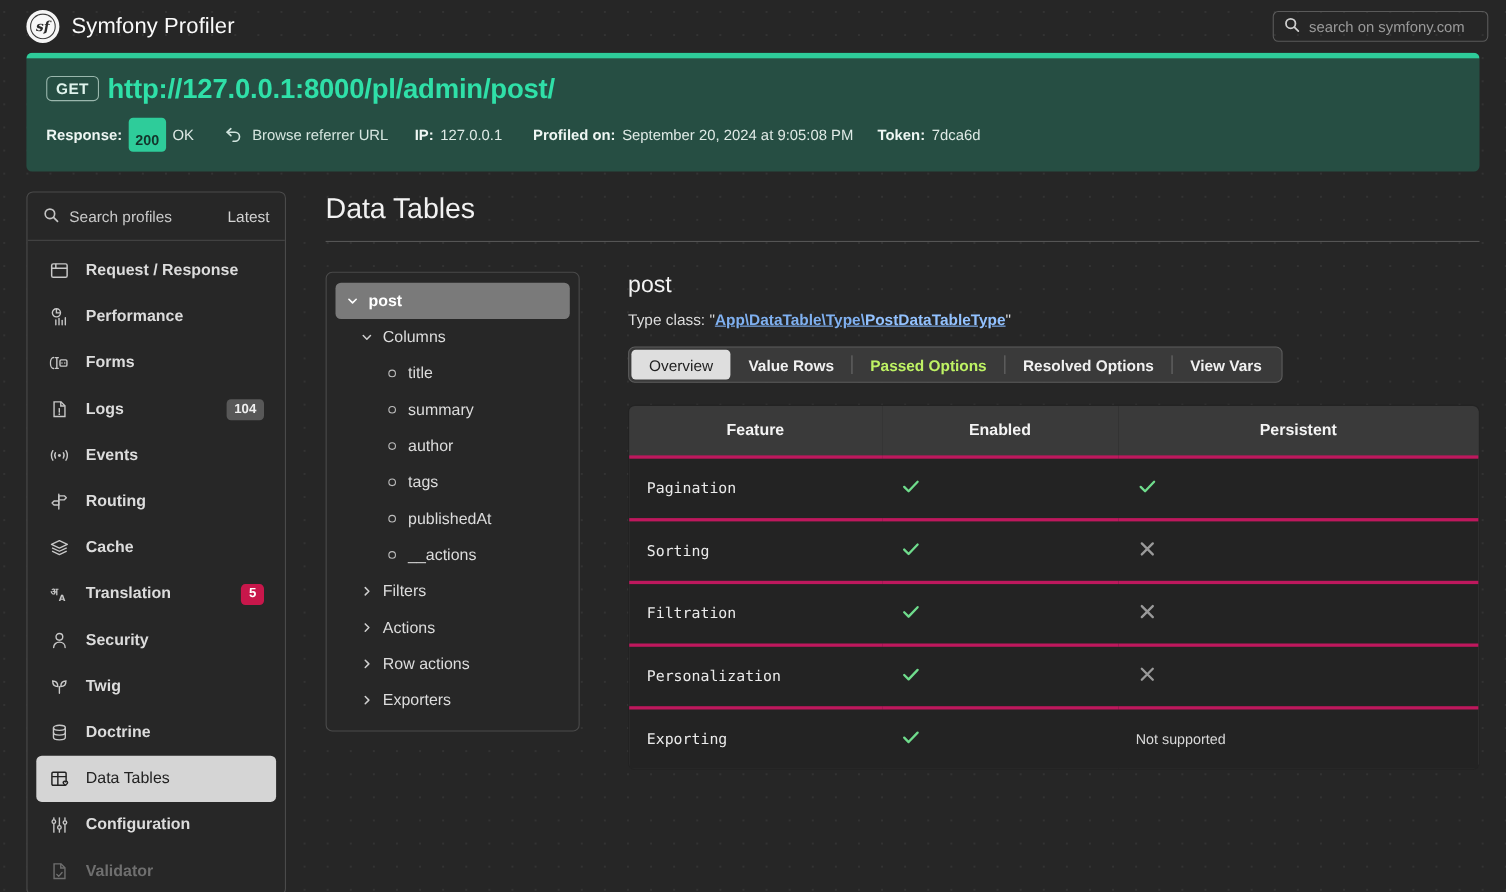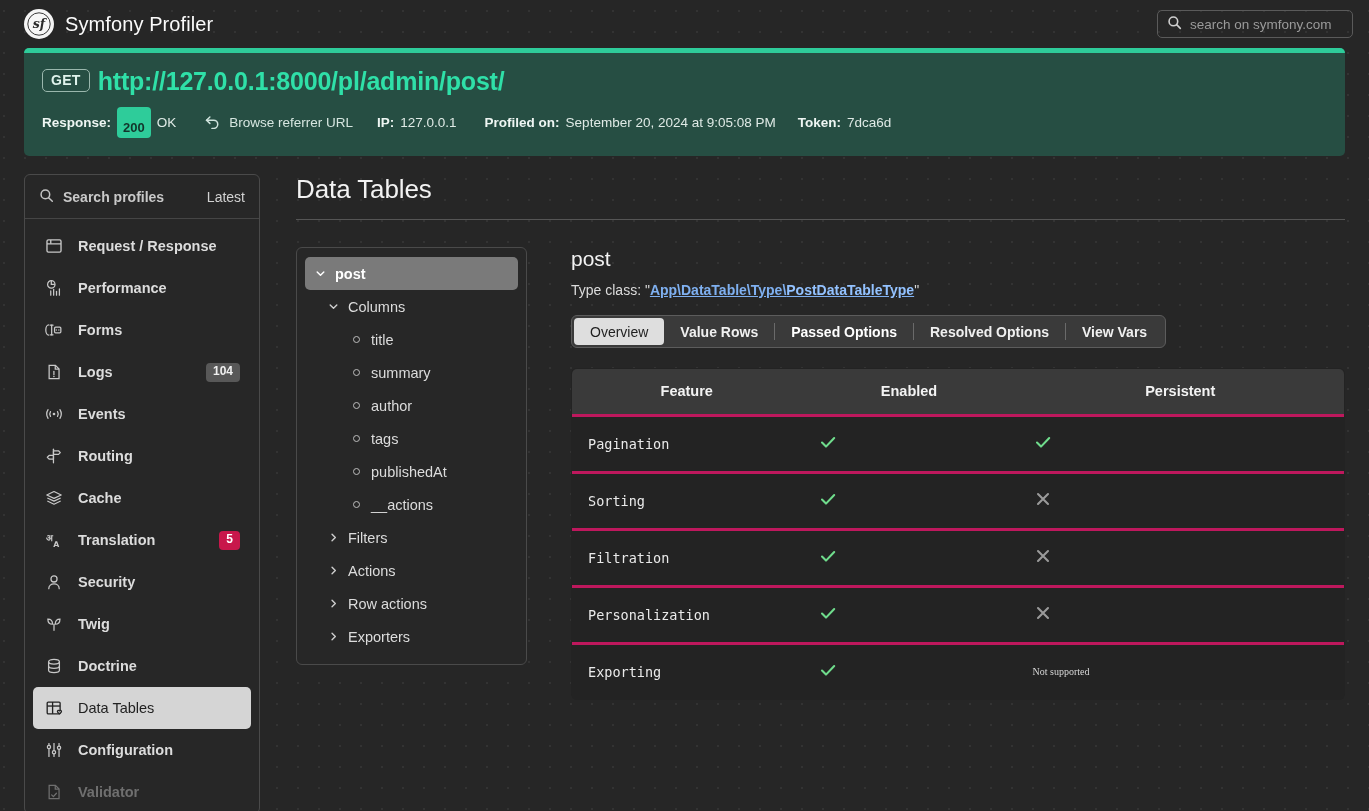--- a/index.html
+++ b/index.html
@@ -162,21 +162,21 @@
     height: 44px;
     display: flex;
     align-items: center;
     padding: 0 14px;
     border-bottom: 1px solid #454545;
     gap: 9px;
   }
   .sidebar-search .sp-label {
     color: #c9c9c9;
     font-size: 14px;
-    font-weight: 700;
+    font-weight: 400;
     flex: 1;
   }
   .sidebar-search .latest {
     color: #d2d2d2;
     font-size: 14px;
     font-weight: 400;
   }
   .nav { padding: 6px 8px 0 8px; }
   .nav-item {
     display: flex;
@@ -328,21 +328,21 @@
     border-radius: 4px;
     cursor: pointer;
     position: relative;
     white-space: nowrap;
   }
   .tab.active {
     background: #dedede;
     color: #1f1f1f;
     font-weight: 400;
   }
-  .tab.disabled { color: #ffffff; }
+  .tab.disabled { color: #bef264; }
   .tab-div {
     width: 1px;
     background: #6a6a6a;
     margin: 5px 0;
   }
 
   
   .stat-row {
     display: flex;
     gap: 12px;
@@ -400,22 +400,22 @@
     font-size: 14px;
     color: #e2e2e2;
     vertical-align: middle;
   }
   .feature-table td.feat-name {
     font-family: "DejaVu Sans Mono", "Liberation Mono", monospace;
     font-size: 13.5px;
     color: #eaeaea;
   }
   .feature-table td.note {
-    font-family: Liberation Serif, serif;
-    font-size: 10px;
+    font-family: Liberation Sans, sans-serif;
+    font-size: 13px;
     color: #d8d8d8;
   }
   .mark { display: inline-block; line-height: 1; }
   .mark svg { display: block; }
 </style>
 </head>
 <body>
 
 <div class="topbar">
   <div class="brand">

